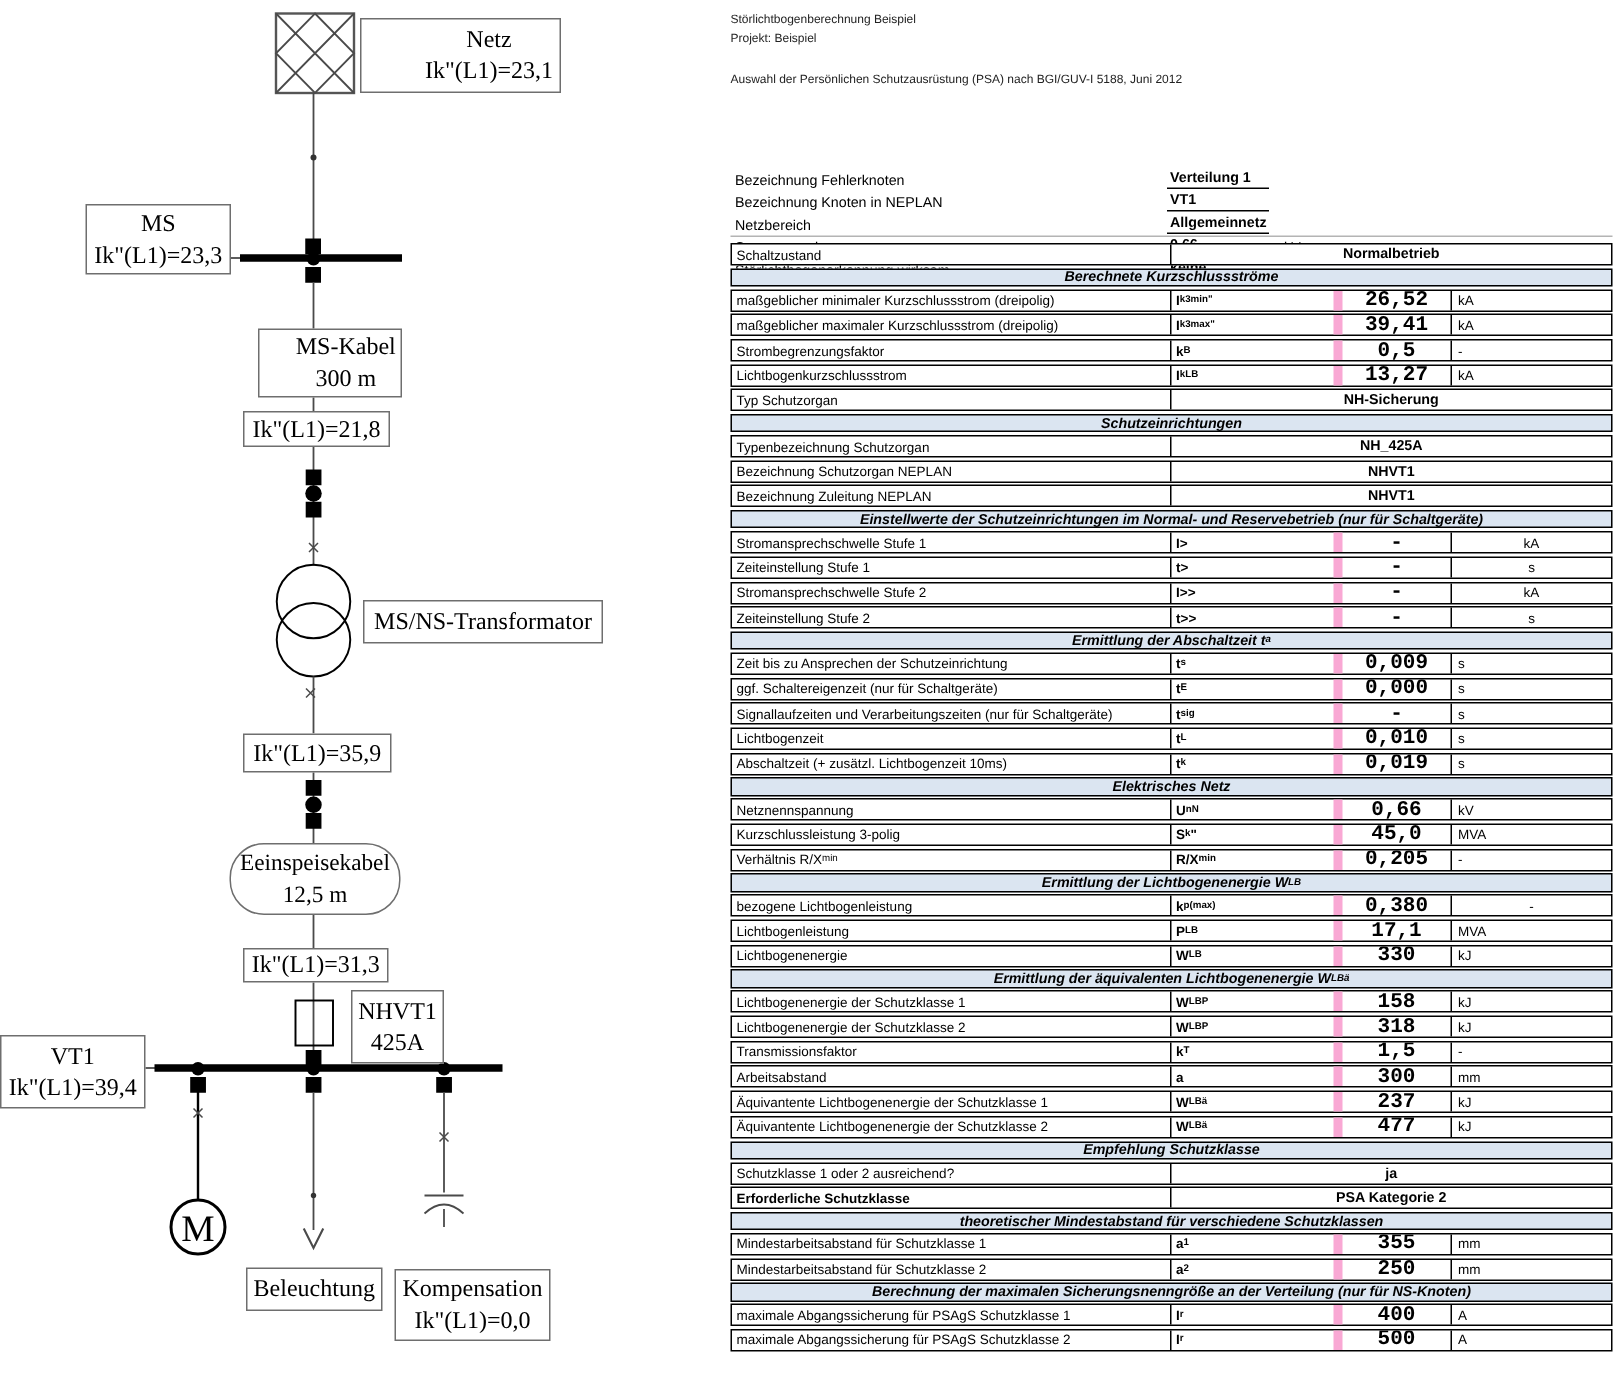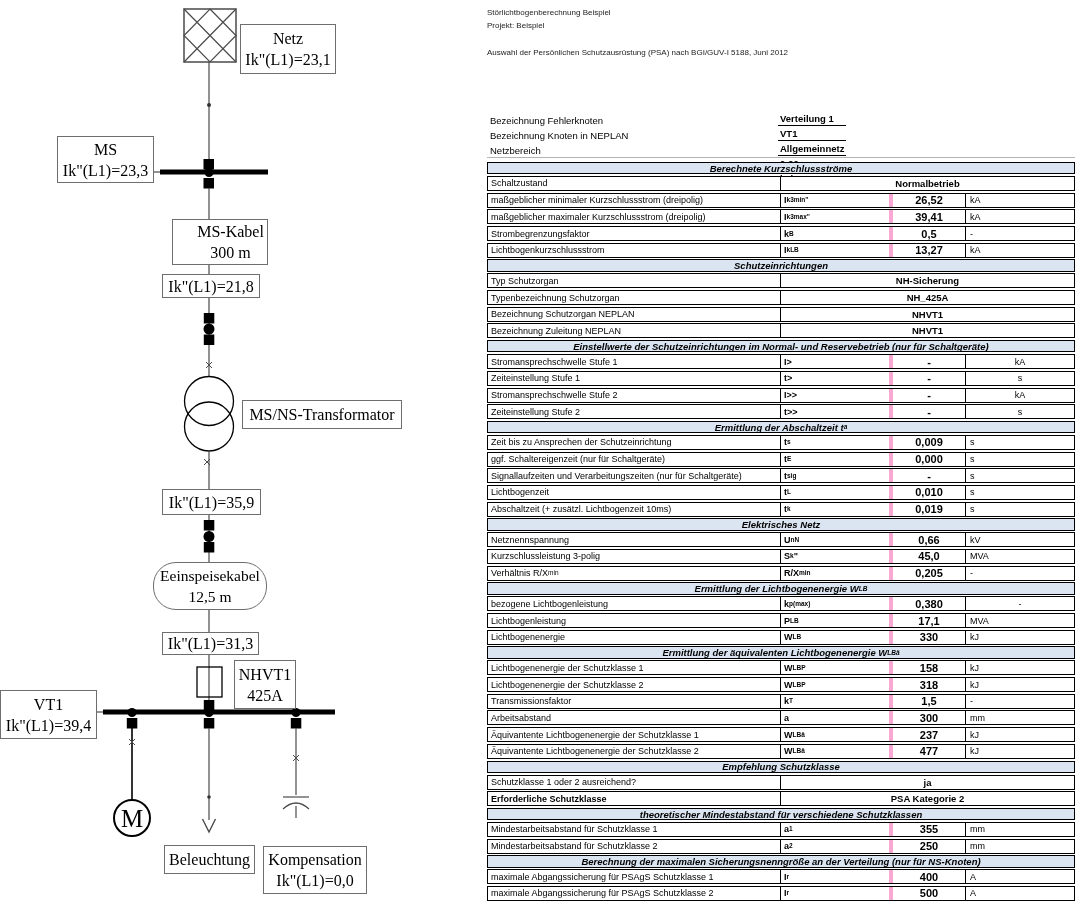--- a/index.html
+++ b/index.html
@@ -20,21 +20,21 @@
   #toprule{position:absolute;left:487px;top:157px;width:588px;height:1px;background:#b4b4b4;}
   #rtable{position:absolute;left:487px;top:162px;width:588px;}
   .trow{box-sizing:border-box;border:1px solid #000;margin-bottom:1.7px;display:flex;
         align-items:center;font-size:9px;background:#fff;}
   .trow.h{height:12.3px;background:var(--section-bg,#dbe5f1);justify-content:center;
           font-style:italic;font-weight:bold;font-size:9.5px;}
   .trow.d{height:15px;}
   .cell{height:100%;display:flex;align-items:center;overflow:hidden;}
   .c-label{width:289px;padding-left:3px;}
   .c-sym{width:105px;border-left:1px solid #000;padding-left:3px;font-weight:bold;}
-  .c-val{width:72px;border-left:4px solid #f9a8d4;justify-content:center;font-weight:bold;font-size:11px;}
+  .c-val{width:72px;border-left:6px solid #f9a8d4;justify-content:center;font-weight:bold;font-size:14px;font-family:Liberation Mono, monospace;}
   .c-unit{flex:1;border-left:1px solid #000;padding-left:4px;}
   .c-unit.uc{justify-content:center;padding-left:0;}
   .c-span{flex:1;border-left:1px solid #000;justify-content:center;font-weight:bold;font-size:9.5px;}
   .lb{font-weight:bold;}
   sub{font-size:6.5px;line-height:0;}
 </style>
 </head>
 <body>
 
 <div id="stage">
@@ -113,21 +113,21 @@
         <g>
           <path d="M283,797 L309,797"></path>
           <path d="M283,809 Q296,797 309,809"></path>
           <path d="M296,806 L296,818"></path>
         </g>
       </g>
     </g>
     <text x="132" y="827" text-anchor="middle" font-family="Liberation Serif,serif" font-size="25" fill="#000">M</text>
   </svg>
 
-  <div class="dbox" style="left:240px;top:24px;width:94px;height:48px;">
+  <div class="dbox" style="left:240px;top:12px;width:94px;height:48px;padding-left:38px;">
     <div>Netz</div>
     <div>Ik"(L1)=23,1</div>
   </div>
   <div class="dbox" style="left:57px;top:136px;width:95px;height:45px;">
     <div>MS</div>
     <div>Ik"(L1)=23,3</div>
   </div>
   <div class="dbox" style="left:172px;top:219px;width:73px;height:44px;padding-left:21px;">
     <div>MS-Kabel</div>
     <div>300 m</div>
@@ -186,25 +186,25 @@
         <div class="fval">0,66</div>
         <div class="funit">kV</div>
       </div>
       <div class="frow">
         <div class="flabel">Störlichtbogenerkennung wirksam</div>
         <div class="fval">keine</div>
       </div>
     </div>
   <div id="toprule"></div>
   <div id="rtable">
-      <div class="trow h">Berechnete Kurzschlussströme</div>
       <div class="trow d">
         <div class="cell c-label">Schaltzustand</div>
         <div class="cell c-span">Normalbetrieb</div>
       </div>
+      <div class="trow h">Berechnete Kurzschlussströme</div>
       <div class="trow d">
         <div class="cell c-label">maßgeblicher minimaler Kurzschlussstrom (dreipolig)</div>
         <div class="cell c-sym">I<sub>k3min"</sub></div>
         <div class="cell c-val">26,52</div>
         <div class="cell c-unit">kA</div>
       </div>
       <div class="trow d">
         <div class="cell c-label">maßgeblicher maximaler Kurzschlussstrom (dreipolig)</div>
         <div class="cell c-sym">I<sub>k3max"</sub></div>
         <div class="cell c-val">39,41</div>
@@ -215,25 +215,25 @@
         <div class="cell c-sym">k<sub>B</sub></div>
         <div class="cell c-val">0,5</div>
         <div class="cell c-unit">-</div>
       </div>
       <div class="trow d">
         <div class="cell c-label">Lichtbogenkurzschlussstrom</div>
         <div class="cell c-sym">I<sub>kLB</sub></div>
         <div class="cell c-val">13,27</div>
         <div class="cell c-unit">kA</div>
       </div>
-      <div class="trow h">Schutzeinrichtungen</div>
       <div class="trow d">
         <div class="cell c-label">Typ Schutzorgan</div>
         <div class="cell c-span">NH-Sicherung</div>
       </div>
+      <div class="trow h">Schutzeinrichtungen</div>
       <div class="trow d">
         <div class="cell c-label">Typenbezeichnung Schutzorgan</div>
         <div class="cell c-span">NH_425A</div>
       </div>
       <div class="trow d">
         <div class="cell c-label">Bezeichnung Schutzorgan NEPLAN</div>
         <div class="cell c-span">NHVT1</div>
       </div>
       <div class="trow d">
         <div class="cell c-label">Bezeichnung Zuleitung NEPLAN</div>

